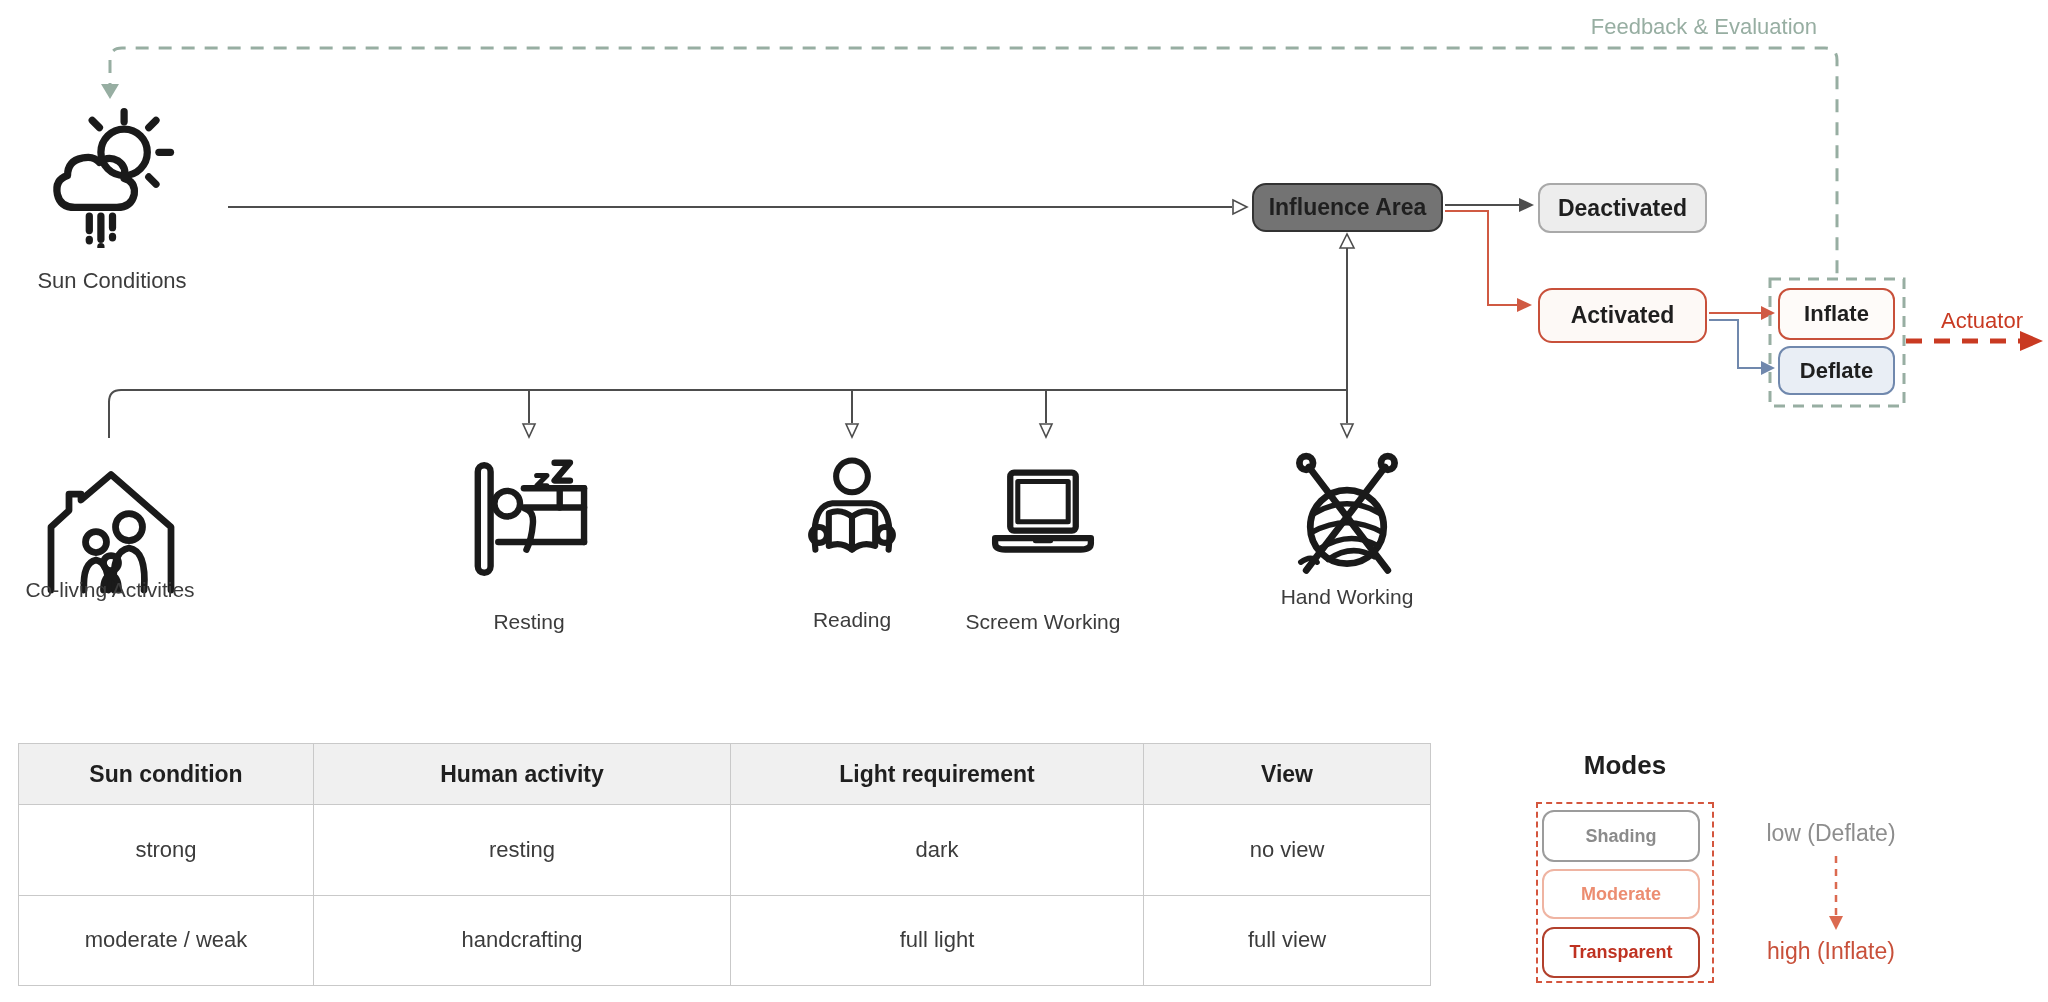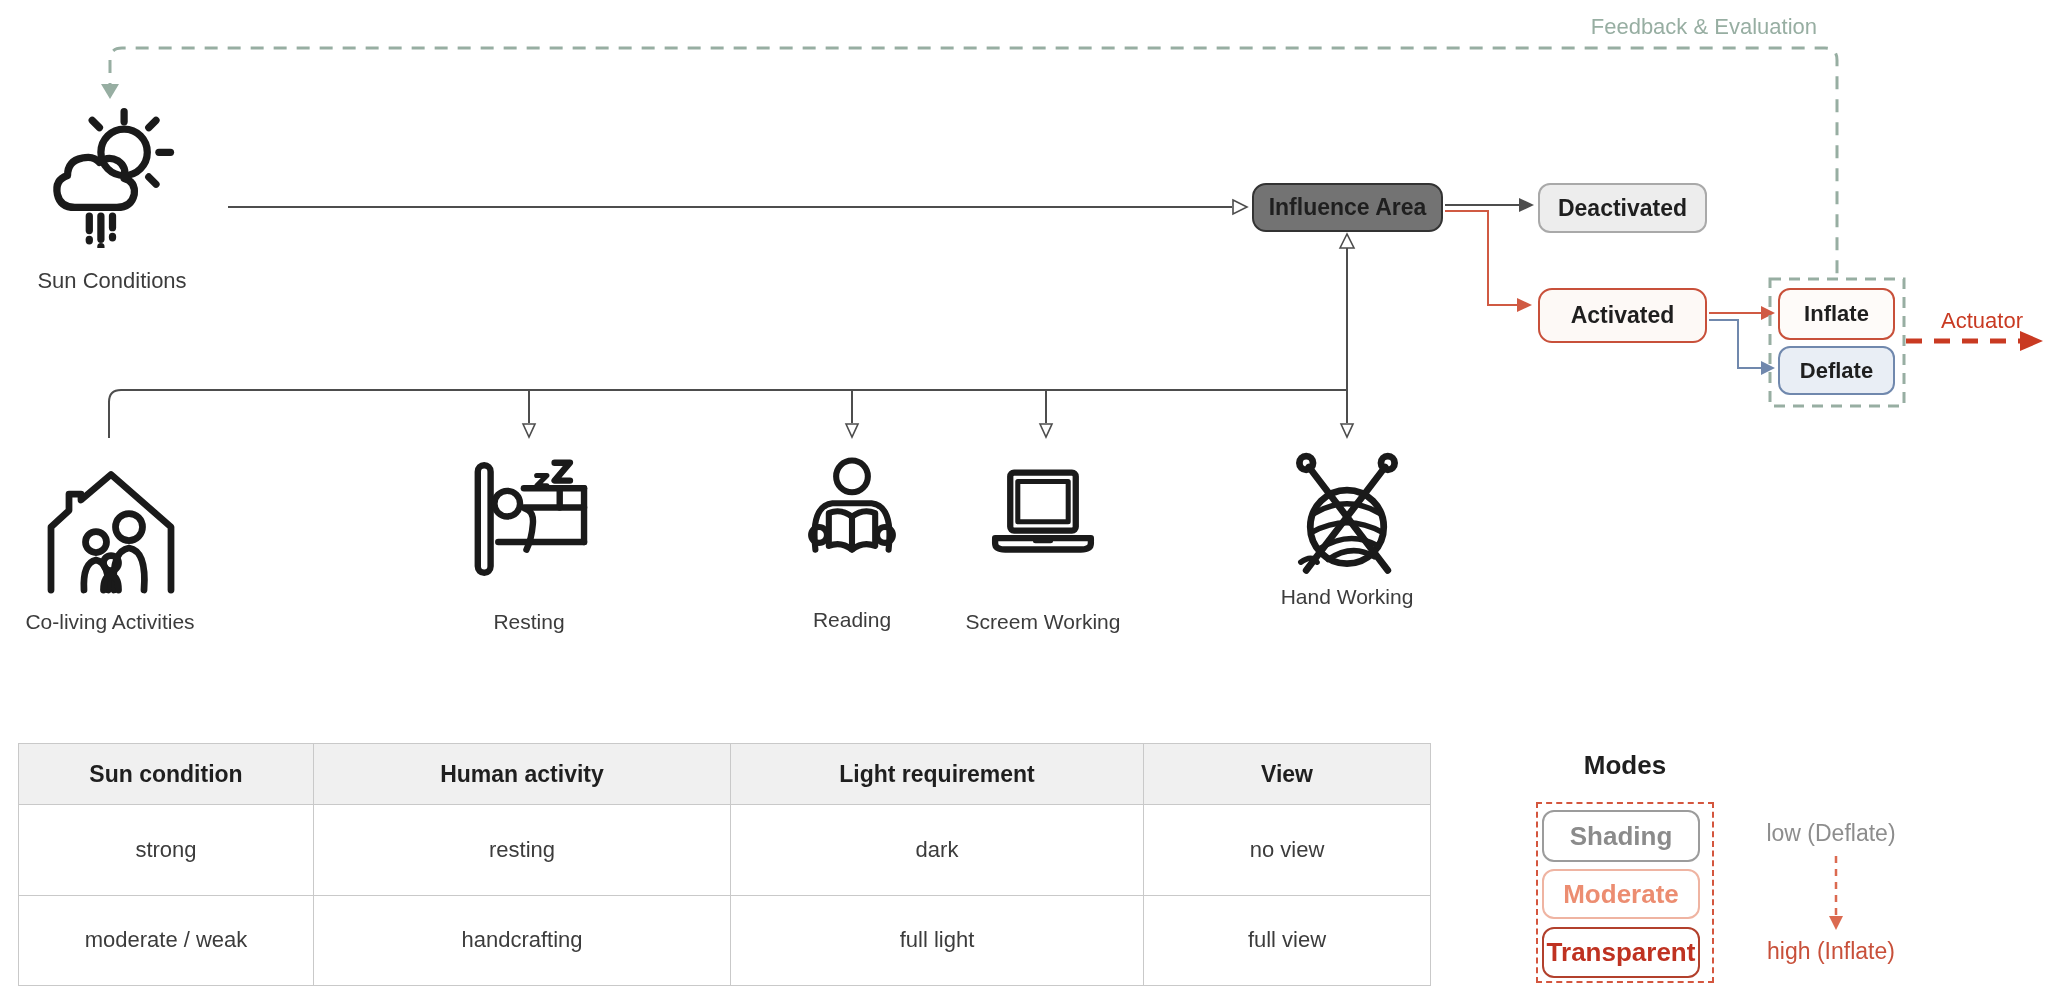--- a/index.html
+++ b/index.html
@@ -64,21 +64,21 @@
     position:absolute;left:1536px;top:750px;width:178px;text-align:center;
     font-weight:700;font-size:26px;color:var(--text-dark);
   }
   .modes-box{
     position:absolute;left:1536px;top:802px;width:178px;height:181px;
     border:2px dashed var(--mode-dash);box-sizing:border-box;
   }
   .mode-item{
     position:absolute;width:158px;display:flex;align-items:center;justify-content:center;
     background:#fff;border-radius:12px;box-sizing:border-box;
-    font-weight:700;font-size:26px;white-space:nowrap;
+    font-weight:700;font-size:18px;white-space:nowrap;
   }
   .mode-item.shading{left:1542px;top:810px;height:52px;border:2px solid var(--mode-shading-border);color:var(--mode-shading-text);}
   .mode-item.moderate{left:1542px;top:869px;height:50px;border:2px solid var(--mode-moderate-border);color:var(--mode-moderate-text);}
   .mode-item.transparent{left:1542px;top:927px;height:51px;border:2px solid var(--mode-transparent-border);color:var(--mode-transparent-text);}
   .mode-range{position:absolute;transform:translateX(-50%);font-size:23px;white-space:nowrap;}
   .mode-range.low{color:var(--low-gray);}
   .mode-range.high{color:var(--high-red);}
 </style>
 </head>
 <body>
@@ -179,21 +179,21 @@
         <path d="M10 92 V50 L22 39 V28 H30 V32 L50 15 L90 50 V92"></path>
         <circle cx="62" cy="50" r="9"></circle>
         <path d="M52 92 Q50 66 62 64 Q74 66 72 92"></path>
         <circle cx="40" cy="60" r="7"></circle>
         <path d="M32 92 Q31 74 40 72 Q49 74 48 92"></path>
         <circle cx="50" cy="74" r="5"></circle>
         <path d="M45 92 Q45 83 50 82 Q55 83 55 92"></path>
       </g>
     </svg>
   </div>
-  <div class="lbl" style="left:110px;top:610px;">Co-living Activities</div>
+  <div class="lbl" style="left:110px;top:578px;">Co-living Activities</div>
 
   <div class="icon" style="left:465px;top:455px;width:128px;height:128px;">
     <svg viewBox="0 0 100 100">
       <g class="ic" stroke-width="5">
         <rect x="10" y="8" width="10" height="84" rx="5"></rect>
         <circle cx="33" cy="38" r="10"></circle>
         <path d="M46 26 H93"></path>
           <path d="M46 41 H93"></path>
           <path d="M74 26 V41"></path>
         <path d="M93 26 V68"></path>

